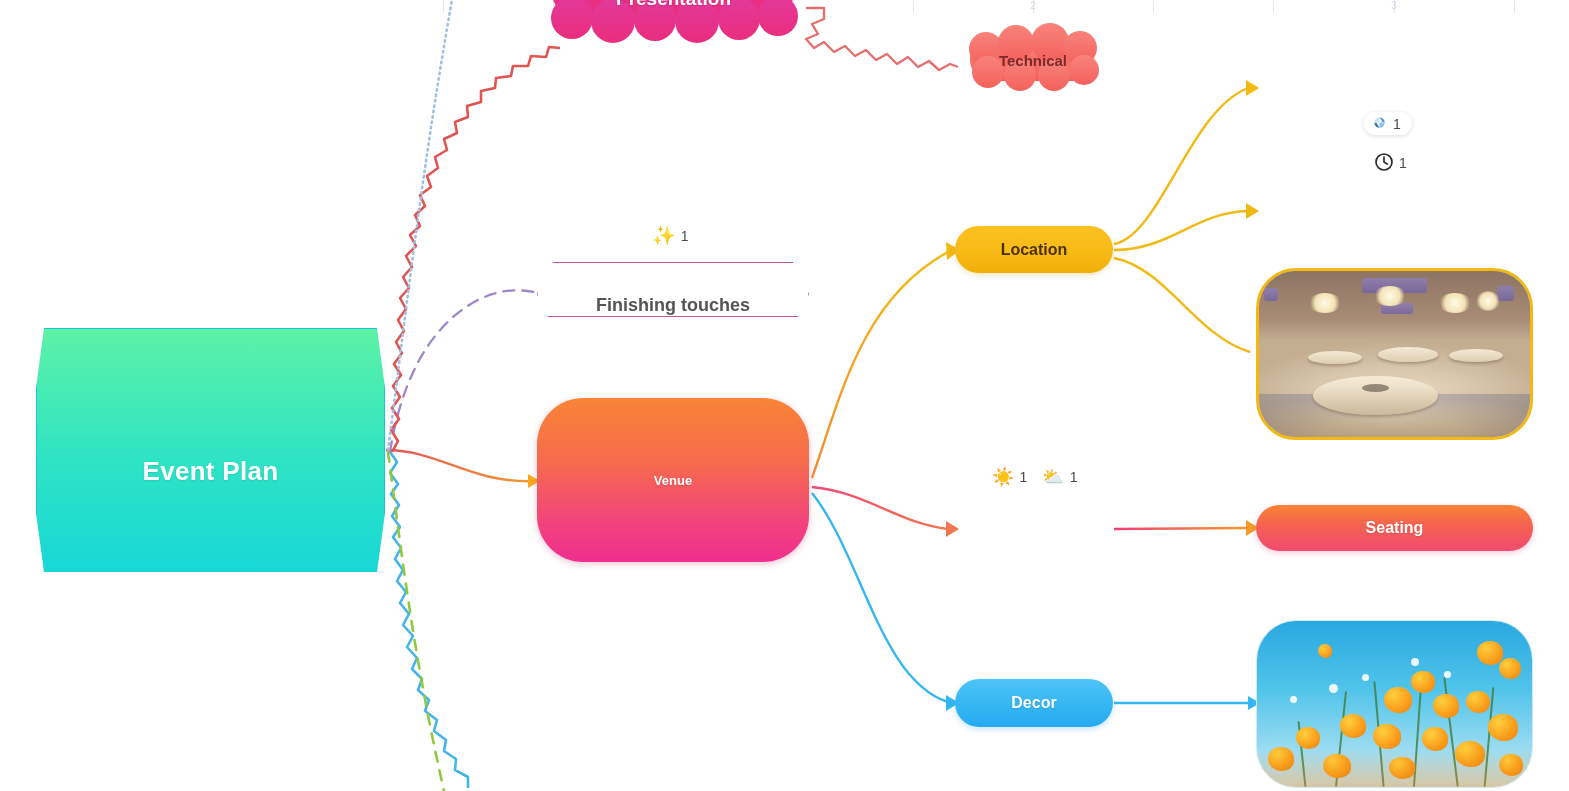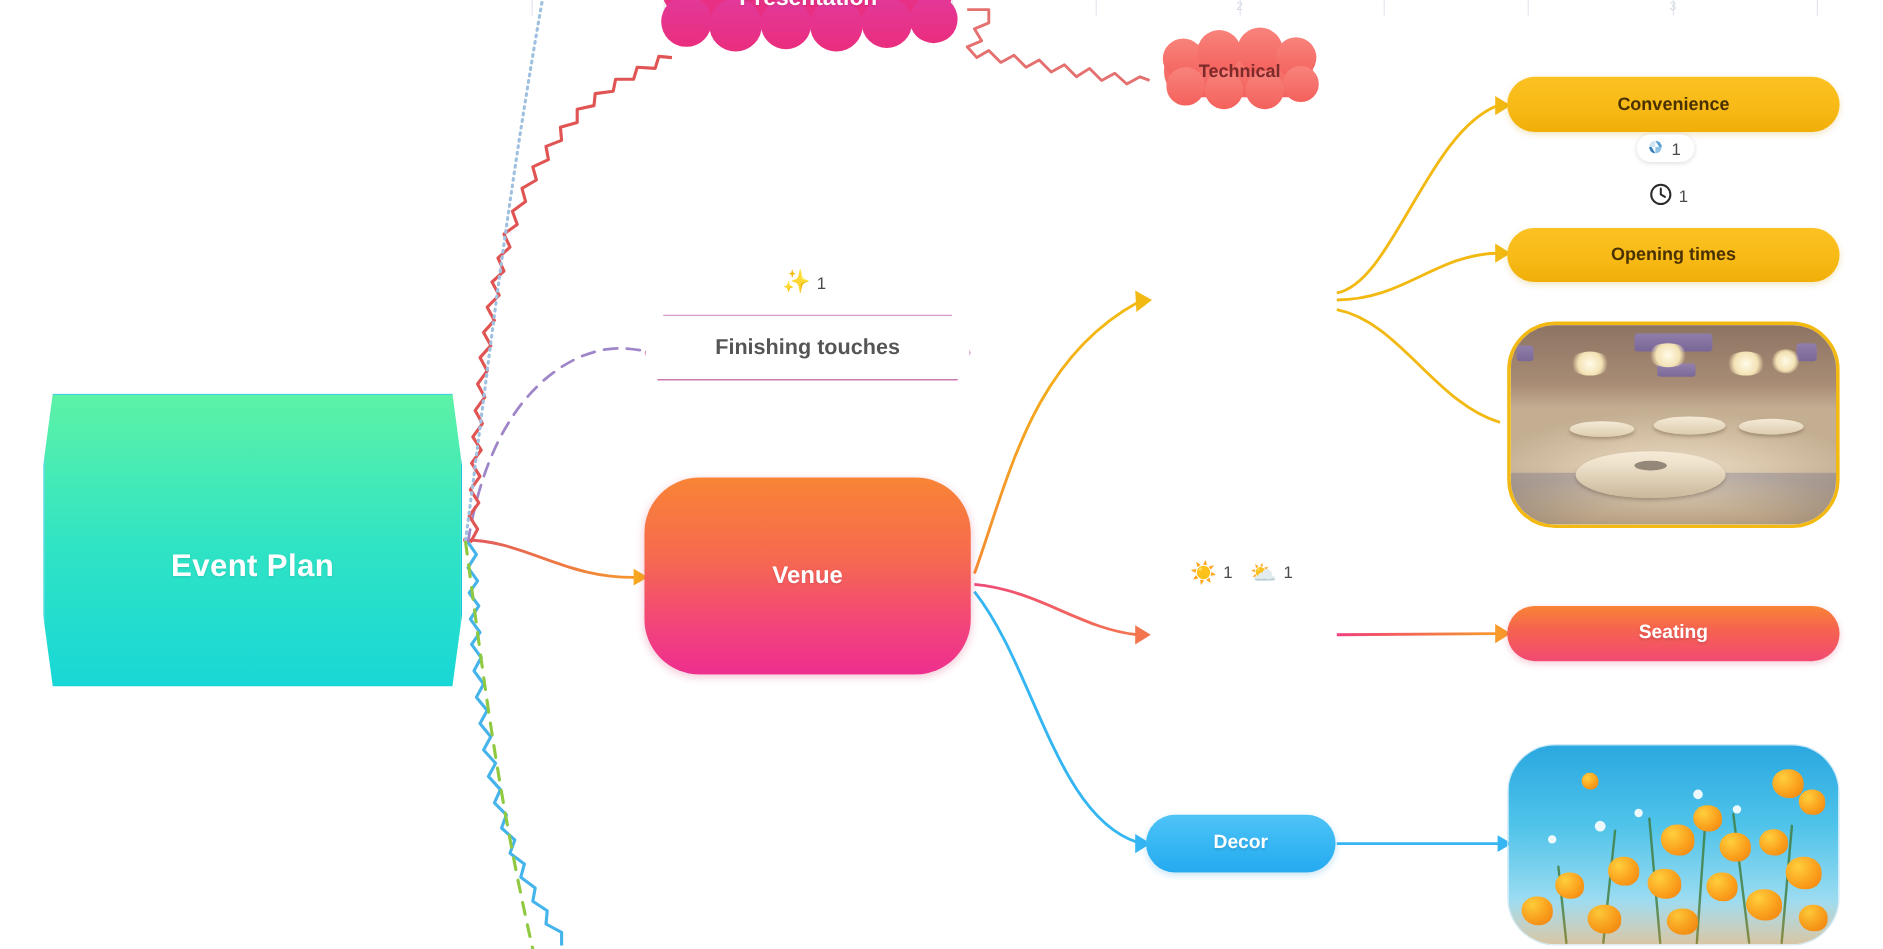--- a/index.html
+++ b/index.html
@@ -25,28 +25,29 @@
   }
   #event-plan .node-label { color:#ffffff; font-size:26px; letter-spacing:.3px; text-shadow:0 1px 2px rgba(0,0,0,.10); }
 
   
   #venue {
     left:537px; top:398px; width:272px; height:164px;
     border-radius:46px;
     background:linear-gradient(180deg,#f98436 0%,#f66a4e 40%,#f2417e 78%,#ee2f8e 100%);
     box-shadow:0 2px 7px rgba(220,60,110,.30);
   }
-  #venue .node-label { color:#fff; font-size:20px; text-shadow:0 1px 2px rgba(0,0,0,.13); }
+  #venue .node-label { color:#fff; font-size:13px; text-shadow:0 1px 2px rgba(0,0,0,.13); }
 
   
   #finishing-touches {
     left:537px; top:262px; width:272px; height:55px;
     background:#ffffff;
     border:1.6px solid #c0559f;
     clip-path:polygon(16px 0, 256px 0, 272px 32px, 256px 65px, 16px 65px, 0 32px);
+    align-items:flex-end;
   }
   #finishing-touches .node-label { color:#555; font-size:18px; }
 
   
   .cloud { position:absolute; }
   .cloud .node-label { position:absolute; left:0; right:0; top:50%; transform:translateY(-50%);
                        text-align:center; font-size:19px; white-space:nowrap; }
   #presentation { left:546px; top:-44px; width:255px; height:74px; }
   #presentation .node-label { color:#ffffff; font-weight:bold; top:58%; text-shadow:0 1px 2px rgba(0,0,0,.12); }
   #technical { left:962px; top:33px; width:142px; height:54px; }
@@ -256,28 +257,25 @@
   </div>
 
   <div class="cloud" id="presentation">
     <span class="node-label">Presentation</span>
   </div>
 
   <div class="cloud" id="technical">
     <span class="node-label">Technical</span>
   </div>
 
-
-  <div class="node pill-yellow" id="convenience">
-    <span class="node-label">Convenience</span>
-  </div>
-
-  <div class="node pill-yellow" id="opening-times">
-    <span class="node-label">Opening times</span>
-  </div>
+  <div class="node pill-yellow" id="location">
+    <span class="node-label">Location</span>
+  </div>
+
+
 
 
   <div class="node pill-warm" id="seating">
     <span class="node-label">Seating</span>
   </div>
 
   <div class="node" id="decor">
     <span class="node-label">Decor</span>
   </div>
 

